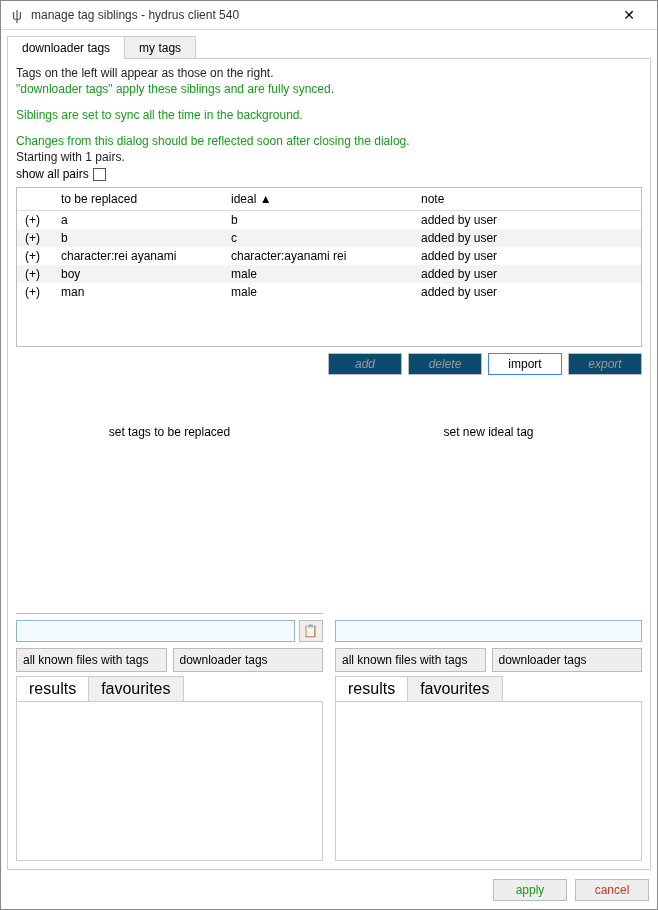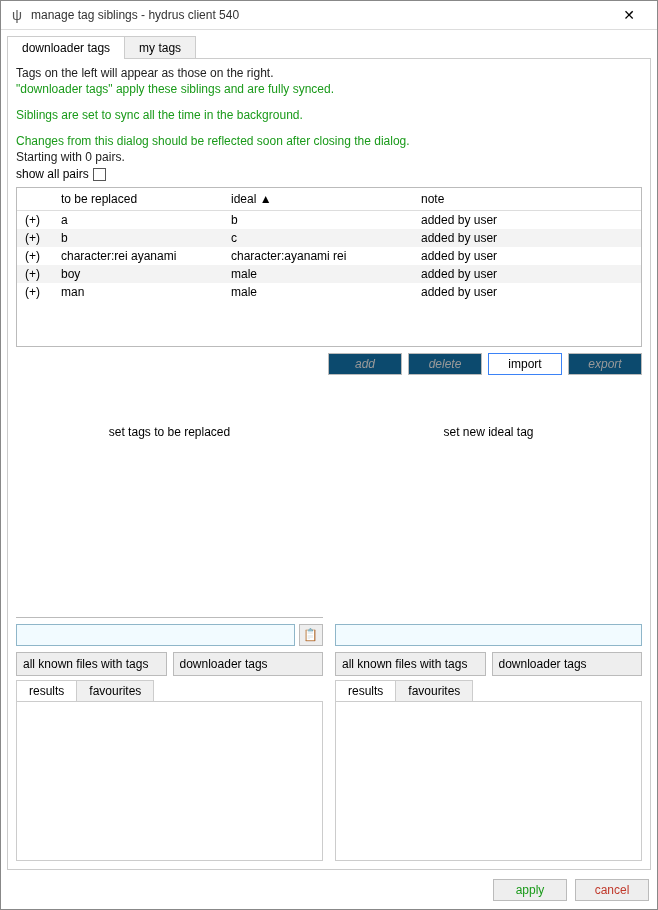--- a/index.html
+++ b/index.html
@@ -32,21 +32,21 @@
 .col { flex: 1; display: flex; flex-direction: column; margin-top: 44px; }
 .col-header { text-align: center; margin-bottom: 2px; }
 .big-area { flex: 1; border: 1px solid #bbb; background: #fff; min-height: 140px; }
 .big-area.left-top { border-left: none; border-top: none; border-right: none; }
 .input-row { display: flex; align-items: stretch; margin-top: 6px; }
 .text-input { flex: 1; border: 1px solid #8fb6c9; background: #f2fbff; height: 22px; padding: 2px 4px; }
 .paste-btn { width: 24px; height: 22px; border: 1px solid #bbb; background: #eee; margin-left: 4px; display:flex; align-items:center; justify-content:center; font-size:12px; cursor:pointer;}
 .filter-row { display: flex; gap: 6px; margin-top: 6px; }
 .filter-btn { flex: 1; padding: 4px 6px; border: 1px solid #bbb; background: #eee; text-align: left; cursor: pointer; }
 .subtabs { display: flex; margin-top: 4px; }
-.subtab { padding: 3px 12px; border: 1px solid #ccc; background: #f0f0f0; border-bottom: none; cursor: pointer; margin-right: -1px; font-size: 12px; }
+.subtab { padding: 3px 12px; border: 1px solid #ccc; background: #f0f0f0; border-bottom: none; cursor: pointer; margin-right: -1px; font-size: 16px; }
 .subtab.active { background: #fff; }
 .subtab-body { border: 1px solid #ccc; height: 160px; background: #fff; }
 .footer { display: flex; justify-content: flex-end; gap: 8px; padding: 8px; }
 .footer .btn { min-width: 74px; }
 .btn-apply { color: #1a9a1a; border: 1px solid #bbb; background: #eee; }
 .btn-cancel { color: #c0392b; border: 1px solid #bbb; background: #eee; }
 </style>
 </head>
 <body>
 
@@ -62,21 +62,21 @@
 </div>
 
 <div class="tabbody">
 
   <div class="info-line">Tags on the left will appear as those on the right.</div>
   <div class="info-line info-green">"downloader tags" apply these siblings and are fully synced.</div>
   <div style="height:10px"></div>
   <div class="info-line info-green">Siblings are set to sync all the time in the background.</div>
   <div style="height:10px"></div>
   <div class="info-line info-green">Changes from this dialog should be reflected soon after closing the dialog.</div>
-  <div class="info-line">Starting with 0 pairs.</div>
+  <div class="info-line">Starting with 1 pairs.</div>
   <div class="checkbox-line">
     <span>show all pairs</span>
     <span class="checkbox"></span>
   </div>
 
   <div class="table-wrap">
     <table class="table">
       <thead>
         <tr>
           <th class="col-sym"></th>

